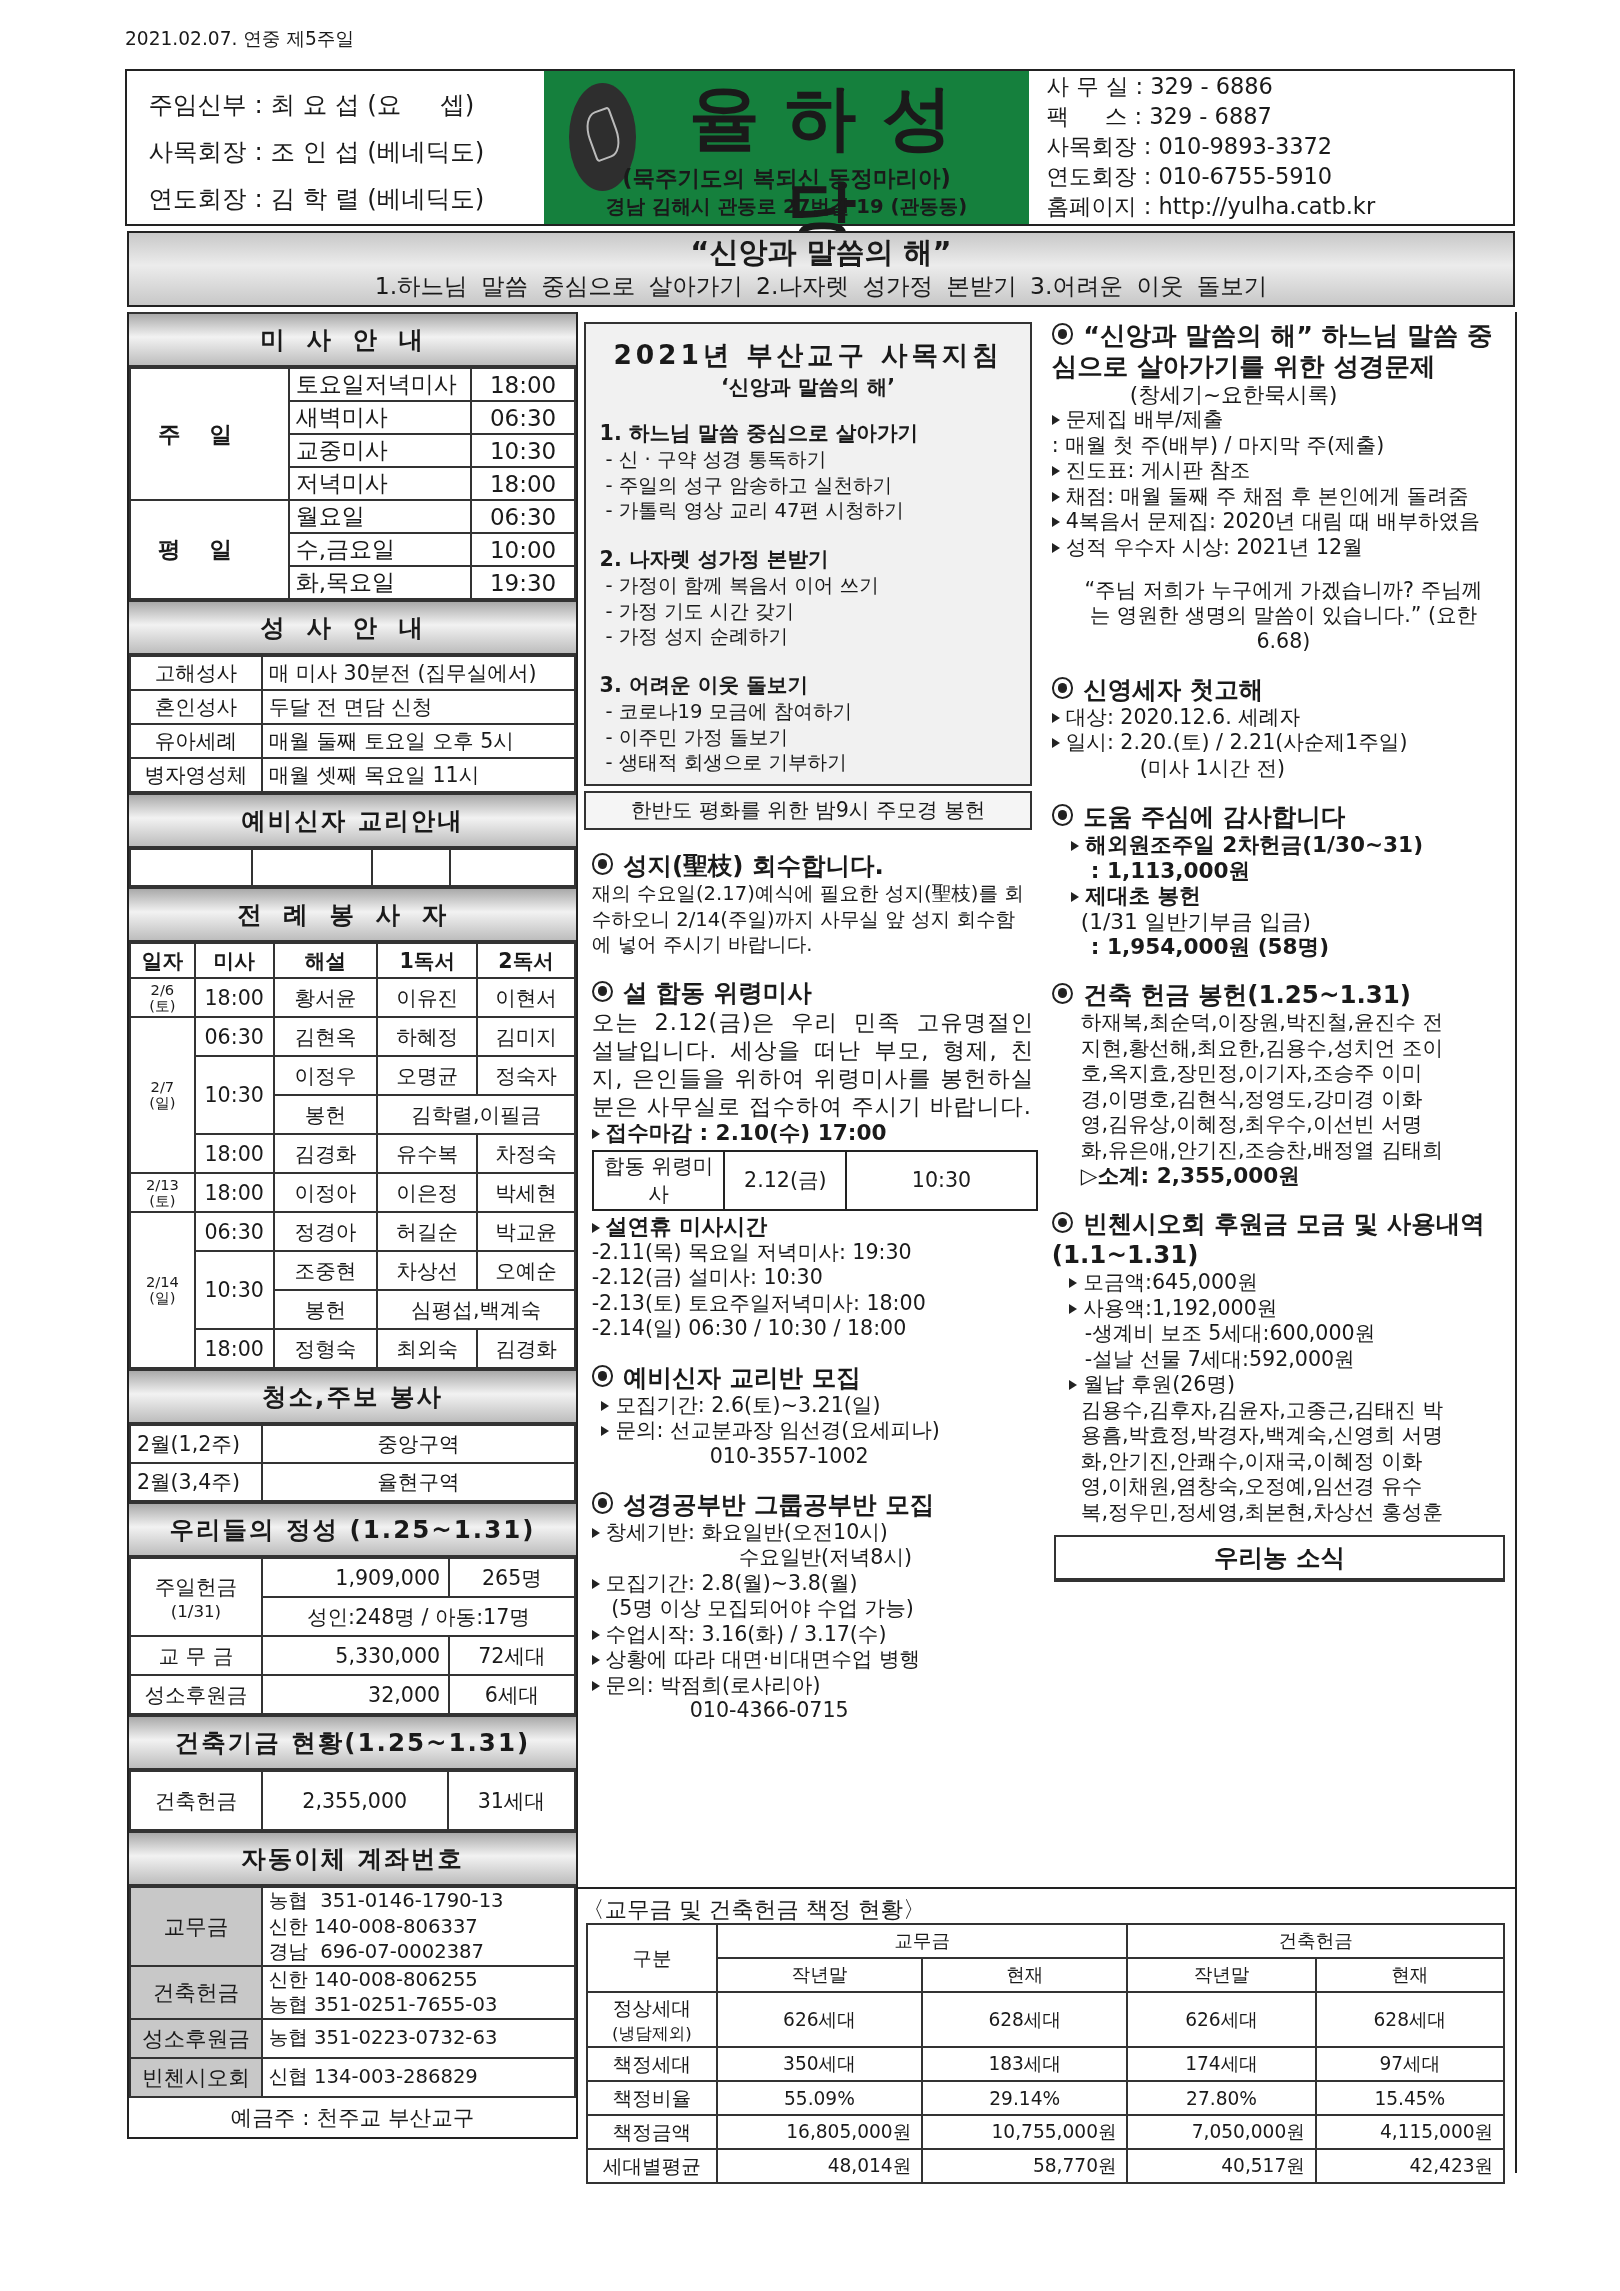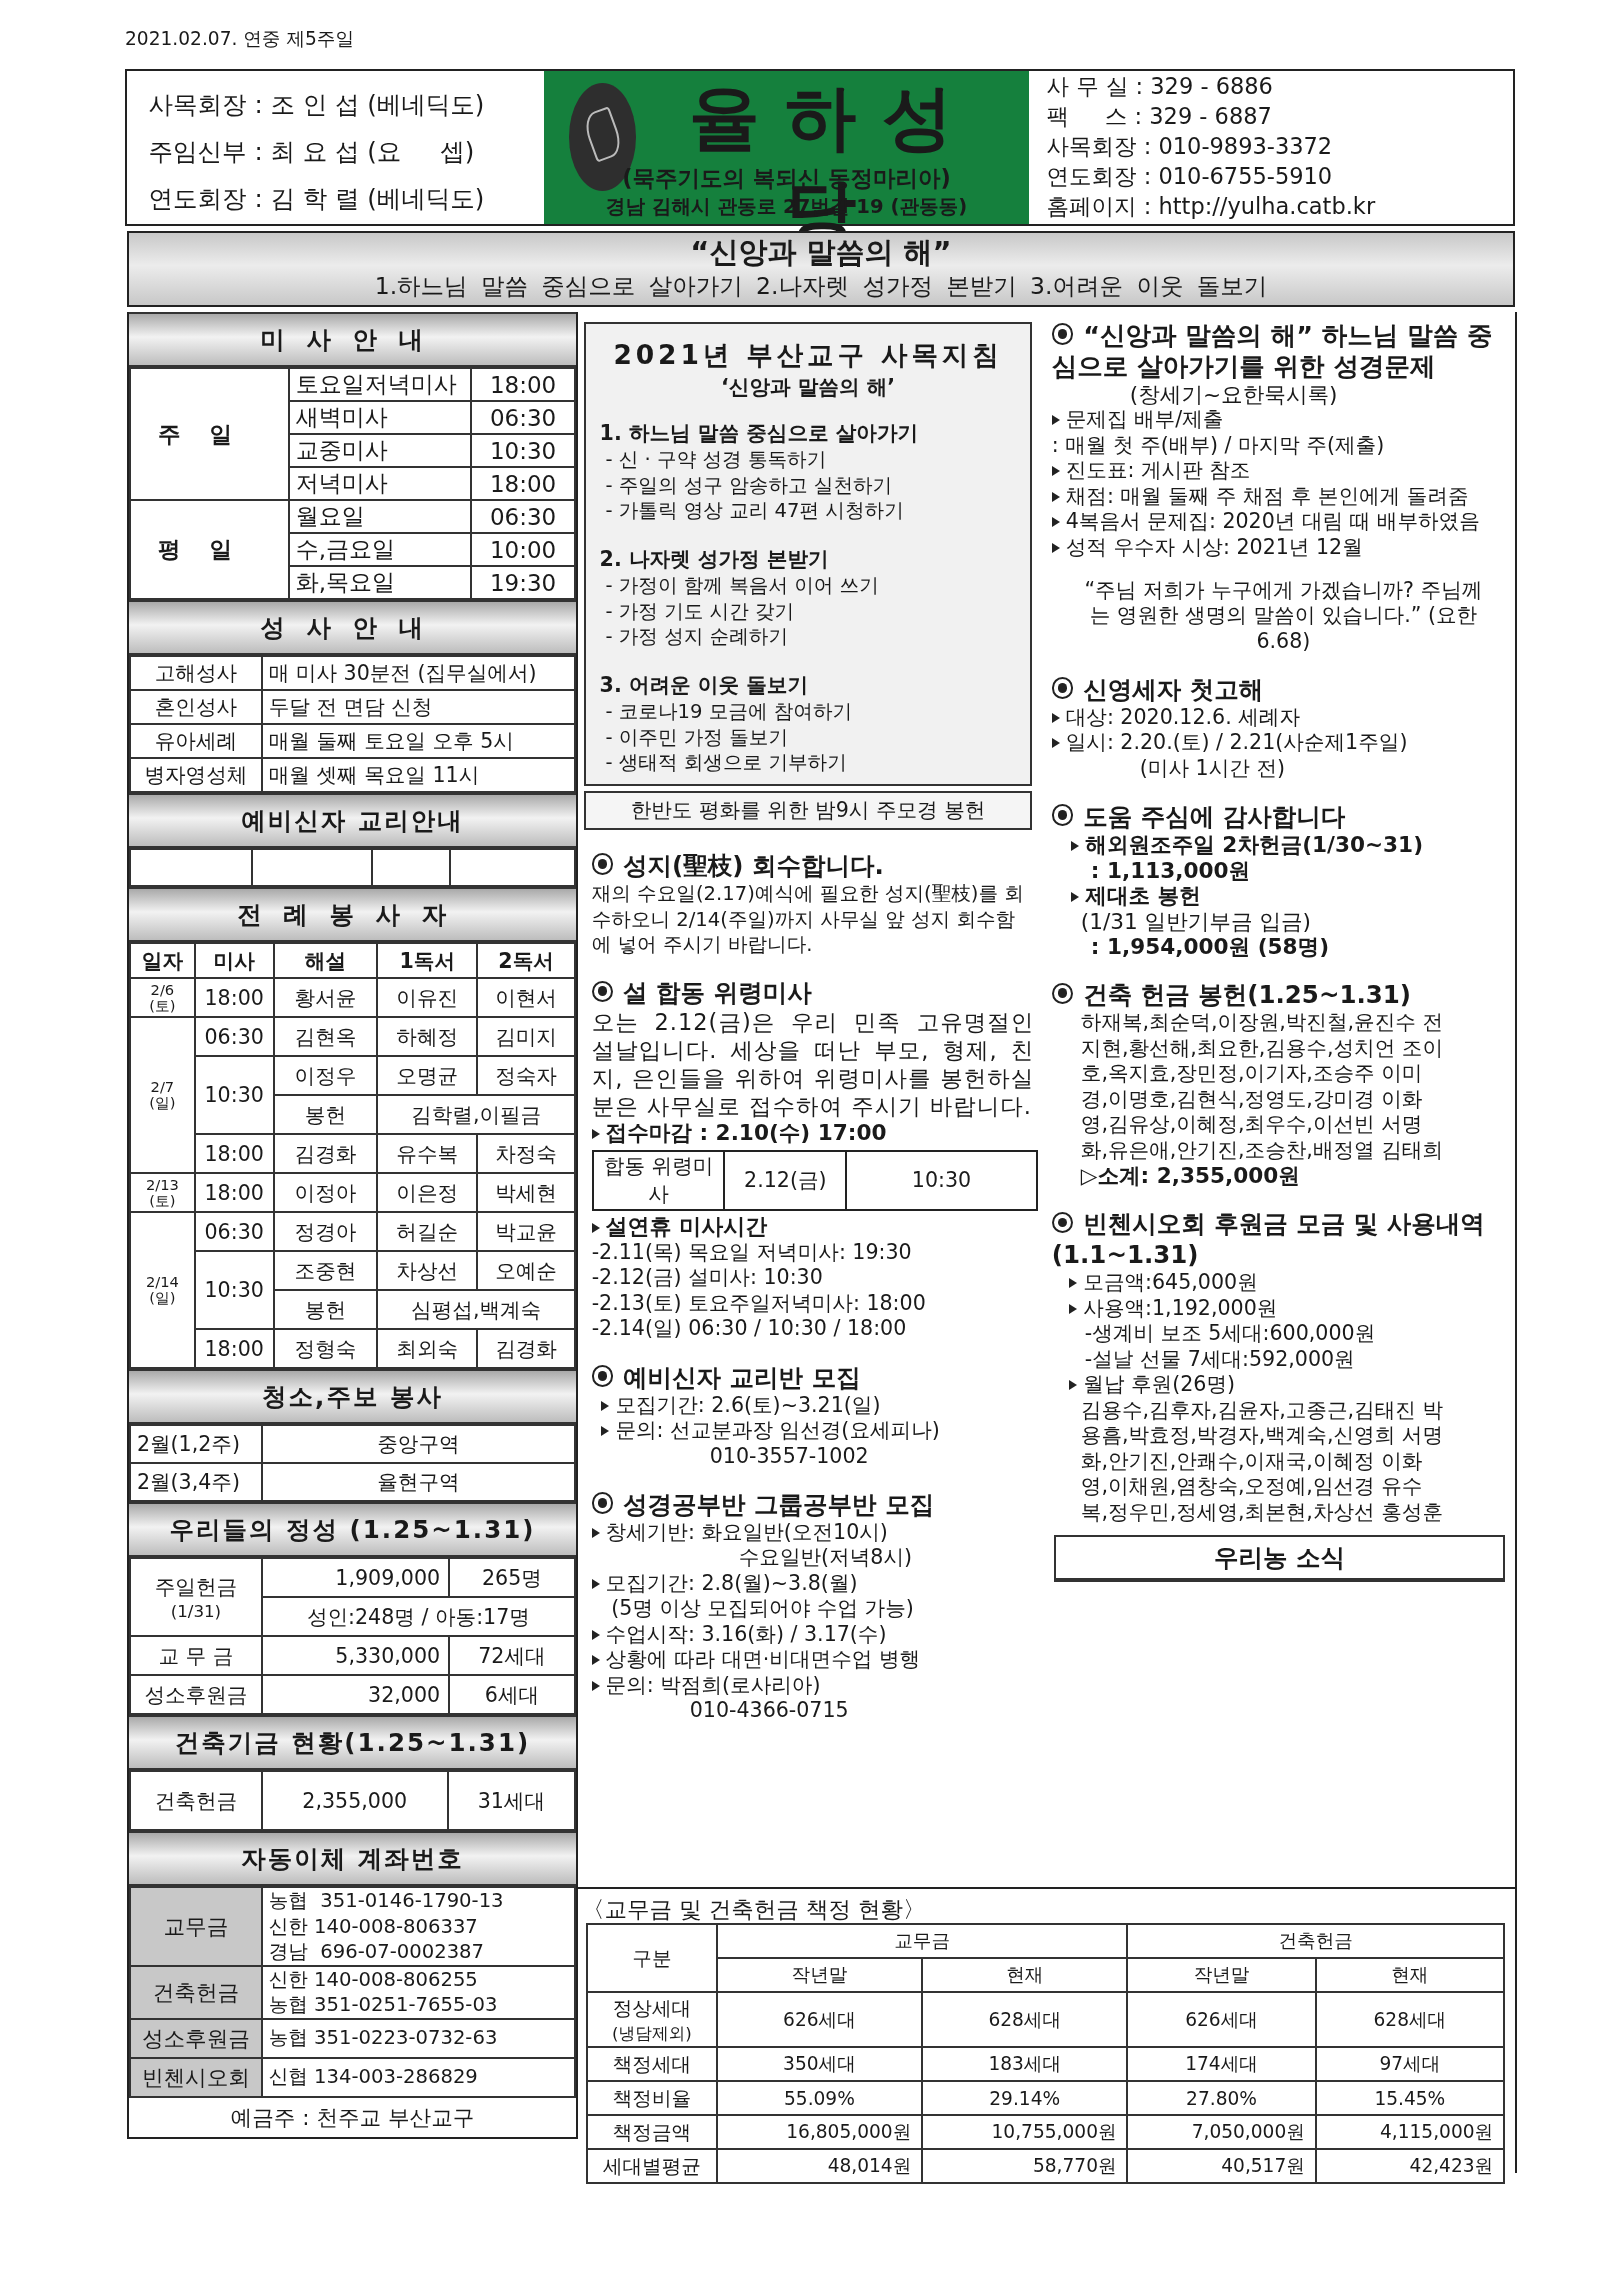--- a/index.html
+++ b/index.html
@@ -87,22 +87,22 @@
   .alloc td.k { width: 116px; font-size: 19.6px; }
   .bottom-frame { left: 578px; top: 1887px; width: 939px; height: 286px; border-top: 2.9px solid #222; border-right: 2.9px solid #222; box-sizing: border-box; }
 </style>
 </head>
 <body>
 
 <div class="abs date-line">2021.02.07. 연중 제5주일</div>
 
 <div class="abs header">
   <div class="hdr-left">
+    <div class="row"><span>주임신부</span> : <span>최 요 섭 (요     셉)</span></div>
     <div class="row"><span>사목회장</span> : <span>조 인 섭 (베네딕도)</span></div>
-    <div class="row"><span>주임신부</span> : <span>최 요 섭 (요     셉)</span></div>
     <div class="row"><span>연도회장</span> : <span>김 학 렬 (베네딕도)</span></div>
   </div>
   <div class="hdr-mid">
     <div class="logo"></div>
     <div class="church-name">율하성당</div>
     <div class="church-sub">(묵주기도의 복되신 동정마리아)</div>
     <div class="church-addr">경남 김해시 관동로 27번길 19 (관동동)</div>
   </div>
   <div class="hdr-right">
     <div class="row"><span>사 무 실</span> : <span>329 - 6886</span></div>

